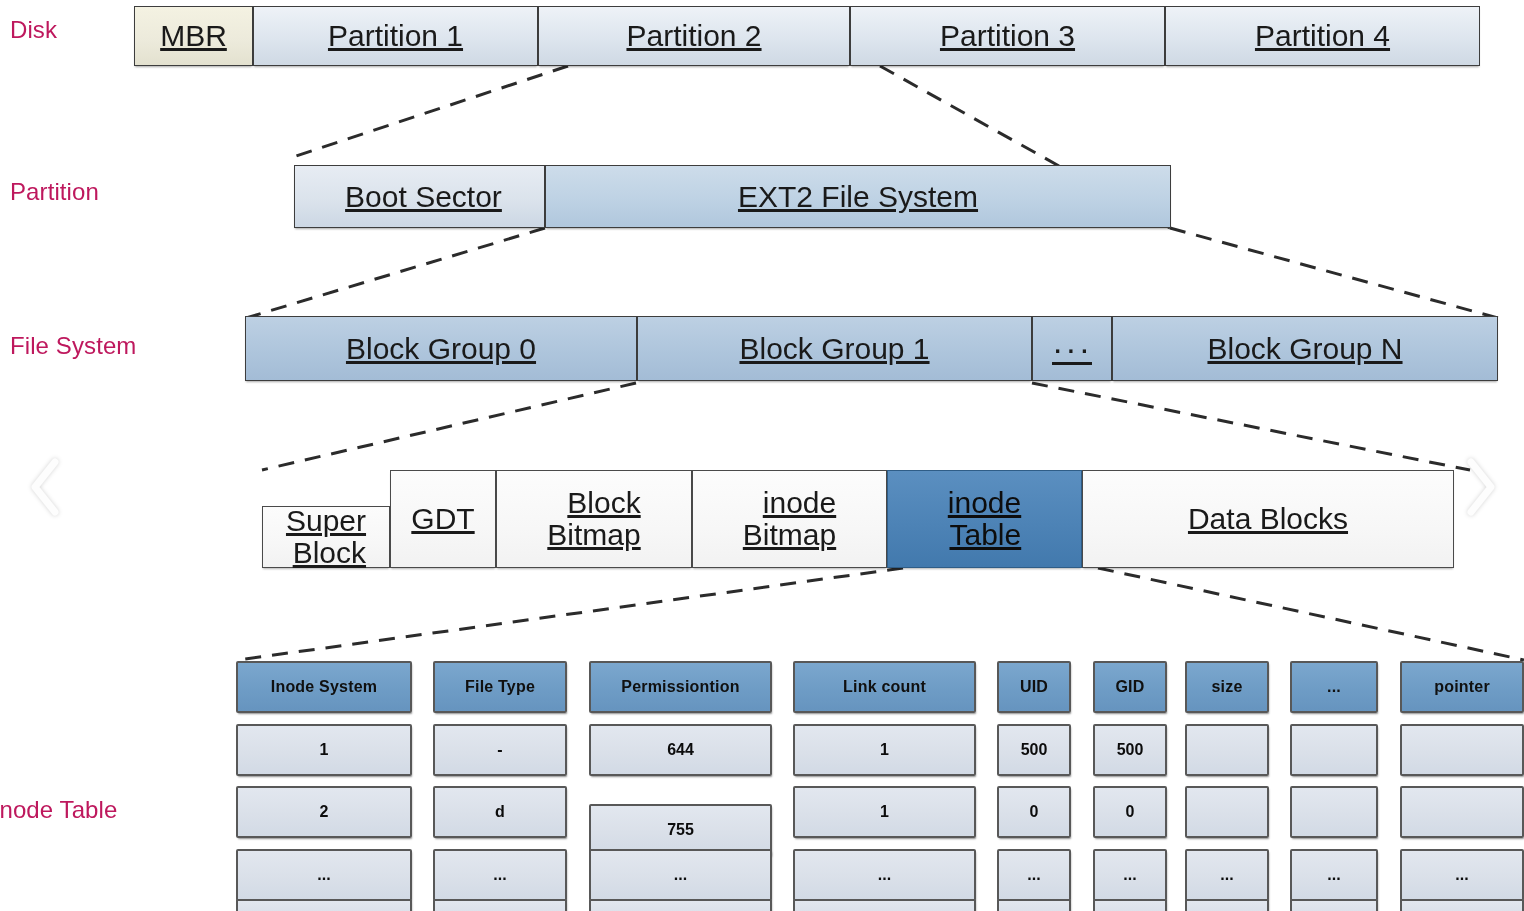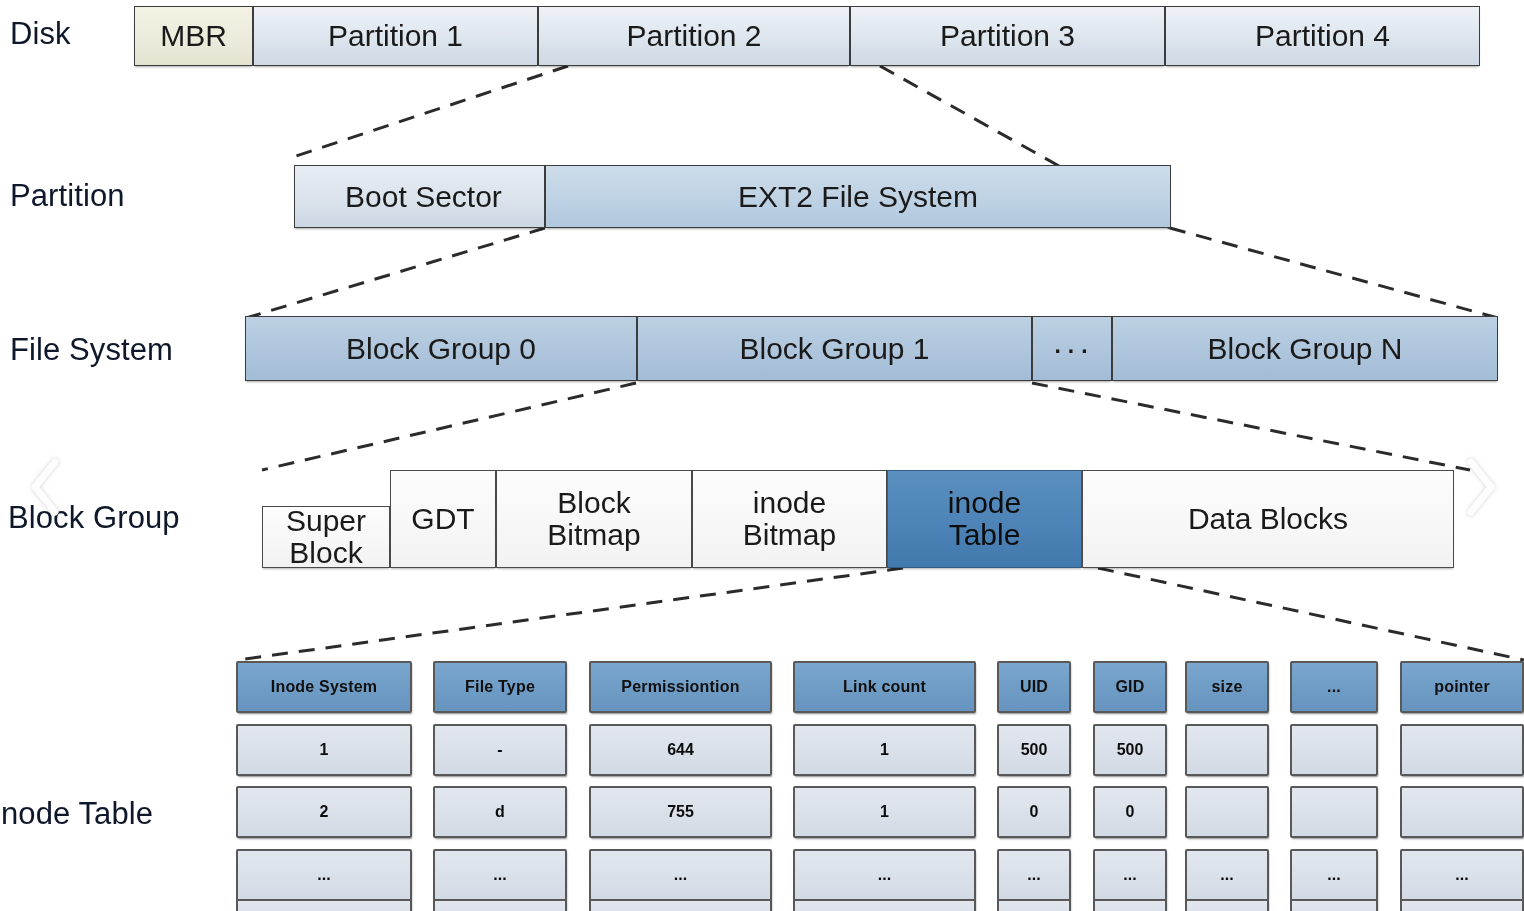--- a/index.html
+++ b/index.html
@@ -30,47 +30,48 @@
     left: 0; top: 0;
     width: 1524px;
     height: 911px;
     pointer-events: none;
     z-index: 1;
   }
 
   
   .row-label {
     position: absolute;
-    font-size: 31px;
+    font-size: 24px;
     font-weight: 400;
-    color: #0f172a;
+    color: #be185d;
     white-space: nowrap;
     letter-spacing: .1px;
     z-index: 3;
   }
 
   
   .band {
     position: absolute;
     display: flex;
     z-index: 2;
     box-sizing: border-box;
   }
   .cell {
     box-sizing: border-box;
     display: flex;
     align-items: center;
     justify-content: center;
-    text-align: center;
+    text-align: right;
     border: 1px solid #3d3d3d;
     font-size: 30px;
     color: #1a1a1a;
     line-height: 1.06;
     white-space: pre-line;
     position: relative;
+    text-decoration: underline;
   }
 
   
   .disk-cell {
     background: linear-gradient(180deg,#eef2f7 0%, #dde5ee 55%, #cfd9e4 100%);
     box-shadow: 0 2px 2px -1px rgba(0,0,0,.35);
   }
   .disk-cell.mbr {
     background: linear-gradient(180deg,#f4f2e2 0%, #eceadb 60%, #e3e1cf 100%);
   }
@@ -184,21 +185,20 @@
 
   <div class="row-label" style="left:10px; top:332px;">File System</div>
 
   <div class="band" id="filesystem-band" style="left:245px; top:316px; width:1253px; height:65px;">
     <div class="cell fs-cell" style="width:392px;">Block Group 0</div>
     <div class="cell fs-cell" style="width:395px;">Block Group 1</div>
     <div class="cell fs-cell" style="width:80px; font-size:34px; letter-spacing:2px;">···</div>
     <div class="cell fs-cell" style="width:386px;">Block Group N</div>
   </div>
 
-  <div class="row-label" style="left:8px; top:500px;">Block Group</div>
 
   <div class="band" id="blockgroup-band" style="left:262px; top:470px; width:1208px; height:98px;">
     <div class="cell bg-cell" style="width:128px;margin-top:36px;">Super
 Block</div>
     <div class="cell bg-cell" style="width:106px;">GDT</div>
     <div class="cell bg-cell" style="width:196px;">Block
 Bitmap</div>
     <div class="cell bg-cell" style="width:195px;">inode
 Bitmap</div>
     <div class="cell bg-cell highlight" style="width:195px;">inode
@@ -222,21 +222,21 @@
       <div class="itcell body" style="position: absolute; left: 433px; top: 724px; width: 134px; height: 52px;">-</div>
       <div class="itcell body" style="position: absolute; left: 589px; top: 724px; width: 183px; height: 52px;">644</div>
       <div class="itcell body" style="position: absolute; left: 793px; top: 724px; width: 183px; height: 52px;">1</div>
       <div class="itcell body" style="position: absolute; left: 997px; top: 724px; width: 74px; height: 52px;">500</div>
       <div class="itcell body" style="position: absolute; left: 1093px; top: 724px; width: 74px; height: 52px;">500</div>
       <div class="itcell body" style="position: absolute; left: 1185px; top: 724px; width: 84px; height: 52px;"></div>
       <div class="itcell body" style="position: absolute; left: 1290px; top: 724px; width: 88px; height: 52px;"></div>
       <div class="itcell body" style="position: absolute; left: 1400px; top: 724px; width: 124px; height: 52px;"></div>
       <div class="itcell body" style="position: absolute; left: 236px; top: 786px; width: 176px; height: 52px;">2</div>
       <div class="itcell body" style="position: absolute; left: 433px; top: 786px; width: 134px; height: 52px;">d</div>
-      <div class="itcell body" style="position: absolute; left: 589px; top: 786px; width: 183px; height: 52px;">755</div>
+      <div class="itcell body" style="position: absolute; left: 589px; top: 804px; width: 183px; height: 52px;">755</div>
       <div class="itcell body" style="position: absolute; left: 793px; top: 786px; width: 183px; height: 52px;">1</div>
       <div class="itcell body" style="position: absolute; left: 997px; top: 786px; width: 74px; height: 52px;">0</div>
       <div class="itcell body" style="position: absolute; left: 1093px; top: 786px; width: 74px; height: 52px;">0</div>
       <div class="itcell body" style="position: absolute; left: 1185px; top: 786px; width: 84px; height: 52px;"></div>
       <div class="itcell body" style="position: absolute; left: 1290px; top: 786px; width: 88px; height: 52px;"></div>
       <div class="itcell body" style="position: absolute; left: 1400px; top: 786px; width: 124px; height: 52px;"></div>
       <div class="itcell body" style="position: absolute; left: 236px; top: 849px; width: 176px; height: 52px;">...</div>
       <div class="itcell body" style="position: absolute; left: 433px; top: 849px; width: 134px; height: 52px;">...</div>
       <div class="itcell body" style="position: absolute; left: 589px; top: 849px; width: 183px; height: 52px;">...</div>
       <div class="itcell body" style="position: absolute; left: 793px; top: 849px; width: 183px; height: 52px;">...</div>

